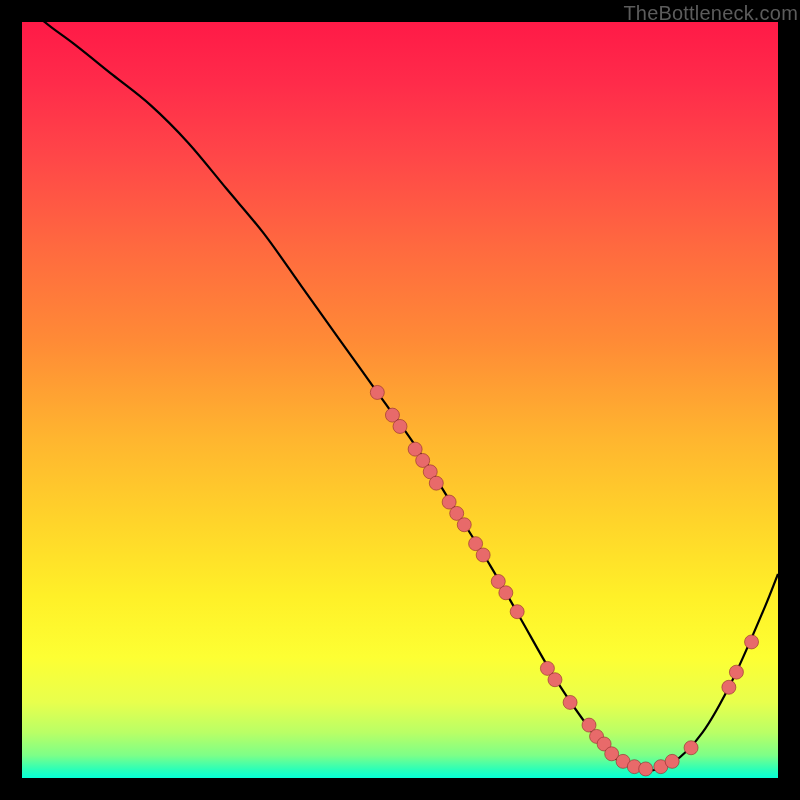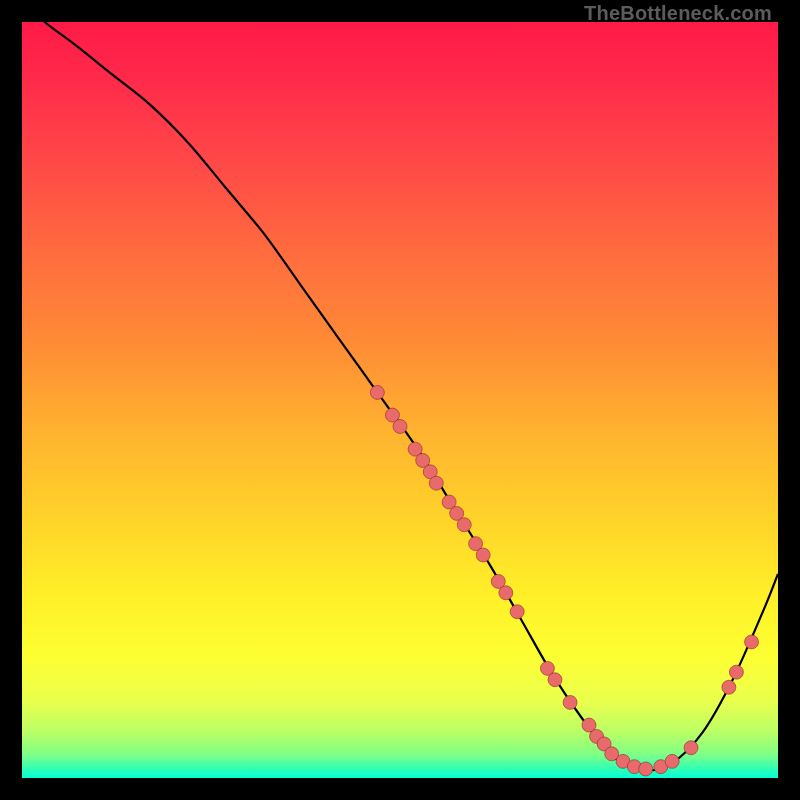--- a/index.html
+++ b/index.html
@@ -30,24 +30,24 @@
       #e8ff4d 90%,
       #b9ff66 94%,
       #7dff88 97%,
       #26ffbb 99%,
       #06ffd6 100%
     );
   }
   .watermark {
     position: absolute;
     top: 2px;
-    right: 28px;
+    right: 2px;
     color: #5c5c5c;
     font-size: 20px;
-    font-weight: 700;
+    font-weight: 400;
     letter-spacing: 0.2px;
     z-index: 50;
   }
   svg.curve {
     position: absolute;
     left: 0;
     top: 0;
     width: 756px;
     height: 756px;
     z-index: 30;

